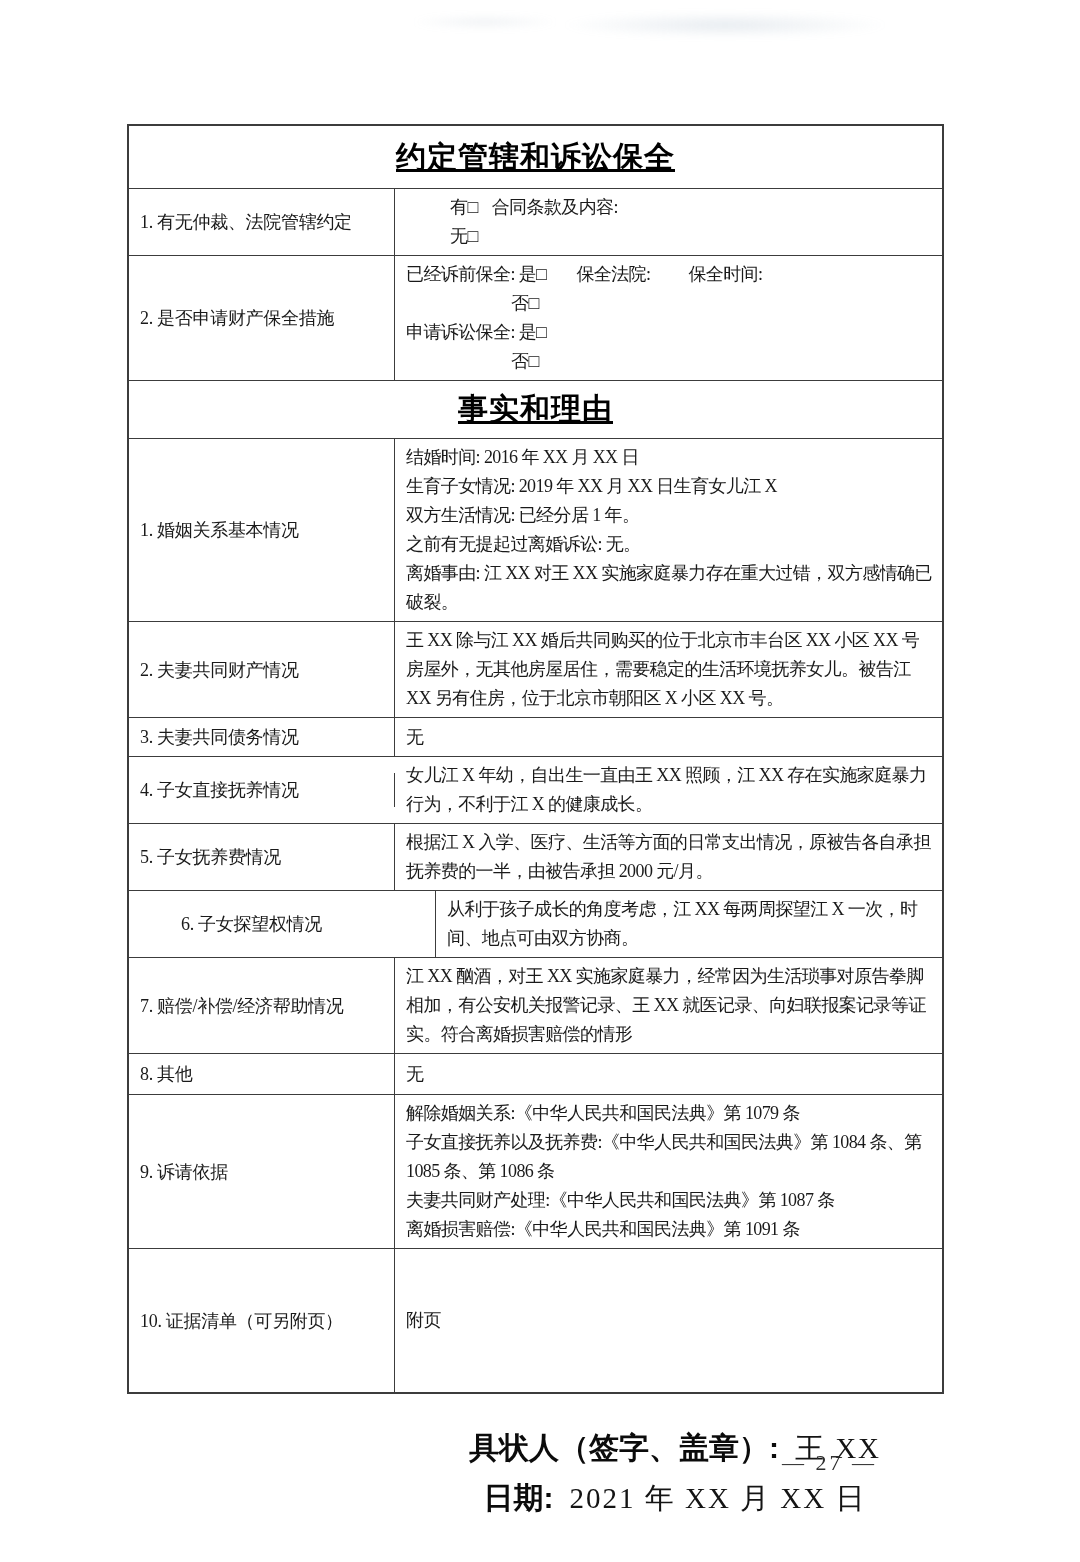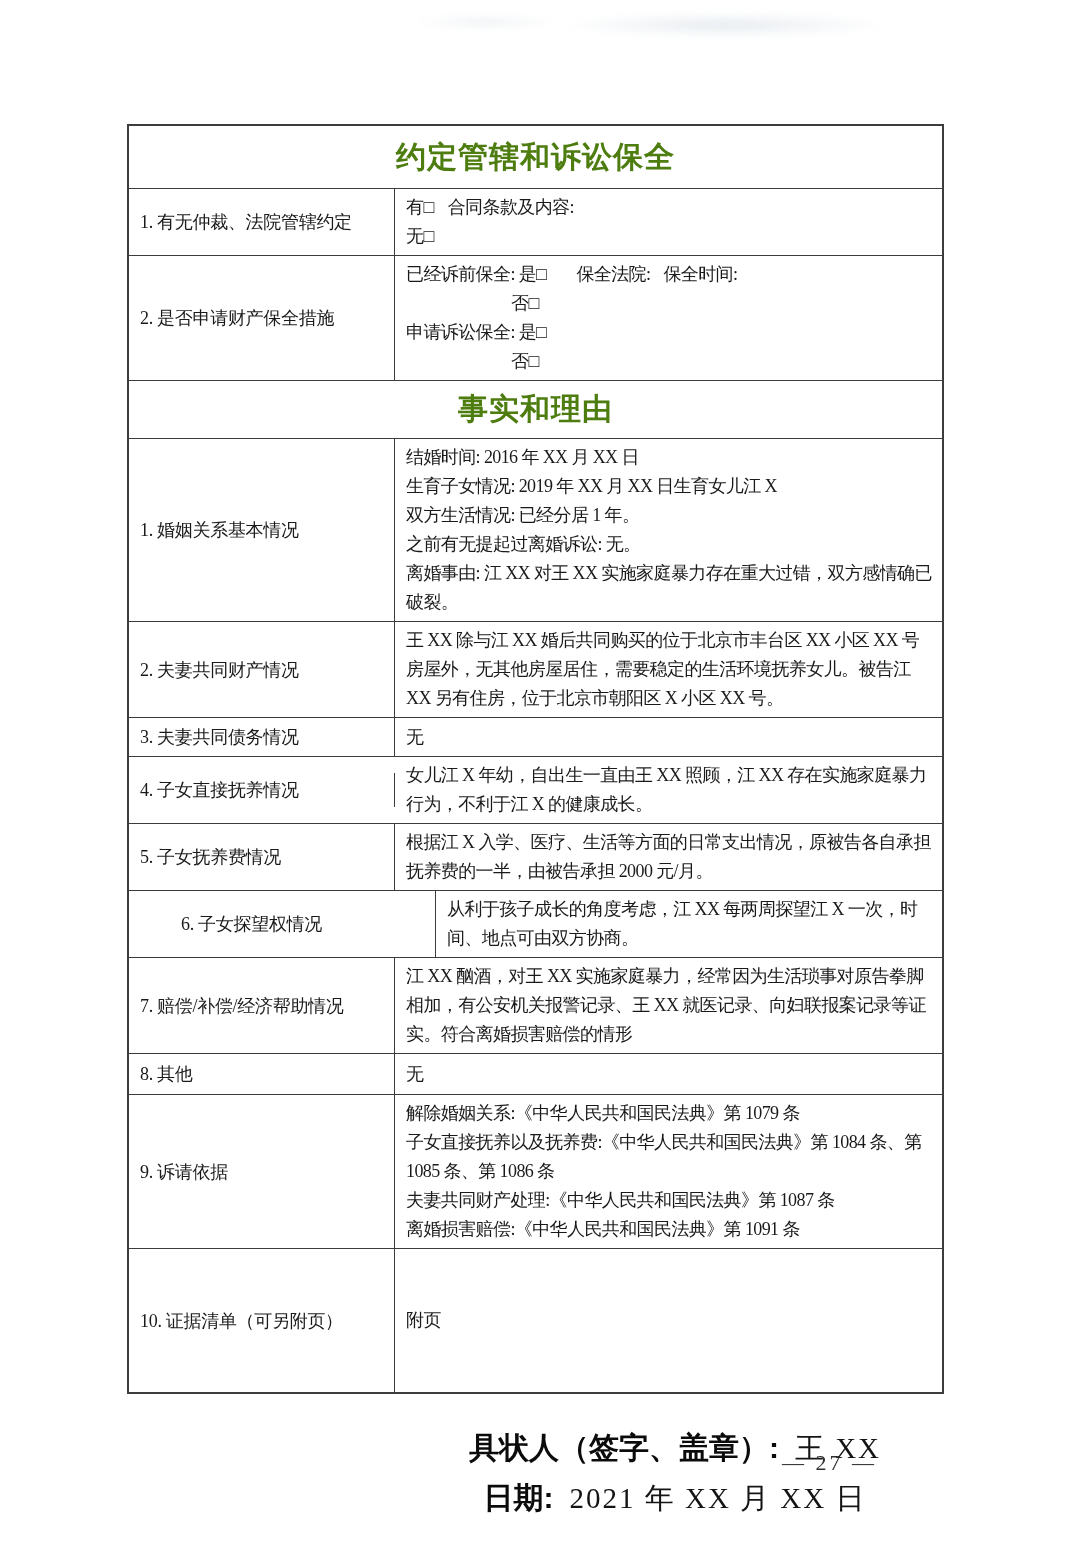--- a/index.html
+++ b/index.html
@@ -25,48 +25,49 @@
     width:817px;
     border:2px solid #3c3c3c;
   }
   .trow { display:flex; }
   .trow + .trow { border-top:1.5px solid #3c3c3c; }
 
   .ttitle {
     width:100%;
     display:flex; align-items:center; justify-content:center;
     font-family:"Liberation Sans","DejaVu Sans",sans-serif;
-    font-weight:bold; font-size:30px; color:#4d7c0f;
+    font-weight:bold; font-size:30px; color:#000000;
     letter-spacing:1px;
+    text-decoration:underline;
   }
   .tlabel {
     flex:0 0 266px;
     border-right:1.5px solid #3c3c3c;
     display:flex; align-items:center;
     padding:4px 8px 4px 11px;
     font-size:18px; line-height:26px;
     letter-spacing:-0.3px;
   }
   .tvalue {
     flex:1;
     display:flex; flex-direction:column; justify-content:center;
     padding:4px 6px 4px 11px;
     font-size:18px; line-height:29px;
     letter-spacing:-0.6px;
   }
   .vline { overflow-wrap:break-word; }
   .cbline { display:flex; }
   .gap14 { margin-left:14px; }
   .gap30 { margin-left:30px; }
-  .gap22 { margin-left:13px; }
+  .gap22 { margin-left:38px; }
   .indent105 { padding-left:105px; }
 
   
   .h-title1 { min-height:62px; }
-  .h-j1 { min-height:59px; }
+  .h-j1 { min-height:59px;gap:44px; }
   .h-j2 { min-height:118px; }
   .h-title2 { min-height:58px; }
   .h-f1 { min-height:151px; }
   .h-f2 { min-height:86px; }
   .h-f3 { min-height:39px; }
   .h-f4 { min-height:58px;align-items:center; }
   .h-f5 { min-height:62px; }
   .h-f6 { min-height:59px;padding-left:41px; }
   .h-f7 { min-height:88px; }
   .h-f8 { min-height:41px; }

